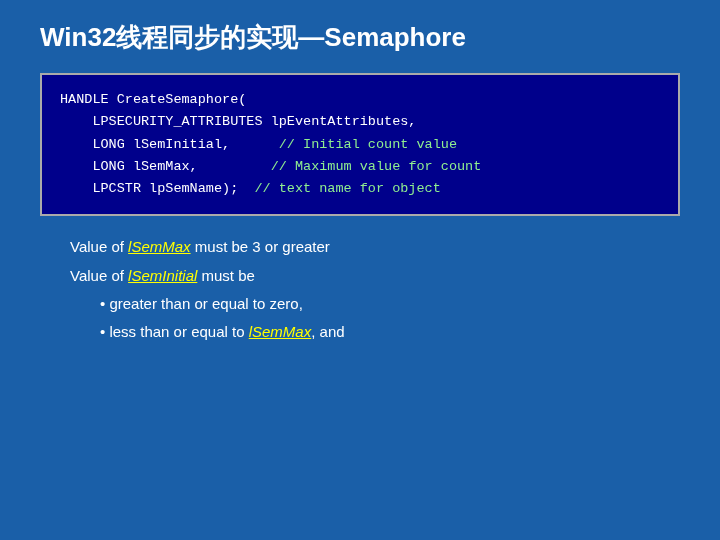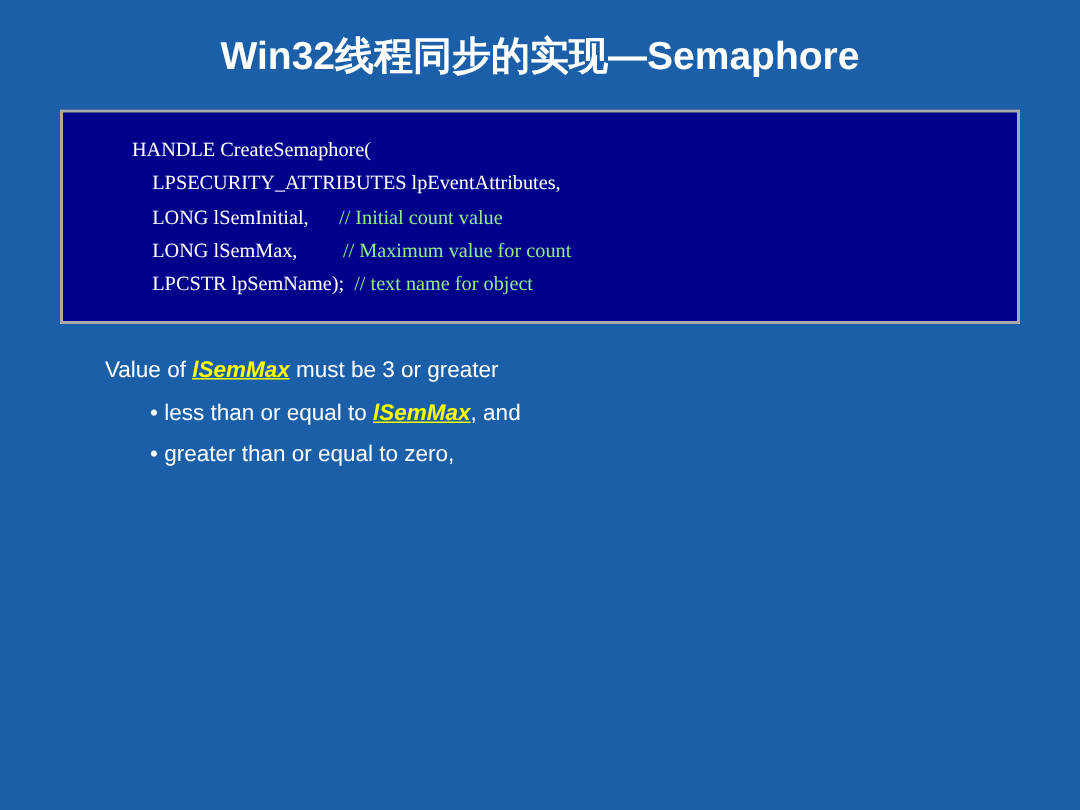--- a/index.html
+++ b/index.html
@@ -14,39 +14,38 @@
       flex-direction: column;
       align-items: center;
       padding: 20px 40px;
     }
 
     .title {
       color: white;
       font-size: 26px;
       font-weight: bold;
       margin-bottom: 18px;
-      text-align: center;
+      text-align: left;
       width: 100%;
     }
 
     .code-box {
       background: #00008b;
       border: 2px solid #aaaaaa;
       width: 100%;
       padding: 14px 18px;
       margin-bottom: 20px;
     }
 
     .code-box pre {
-      font-family: Liberation Serif, serif;
+      font-family: Liberation Mono, monospace;
       font-size: 13.5px;
       color: white;
       line-height: 1.65;
       white-space: pre;
-      margin-left: 28px;
     }
 
     .code-box .comment {
       color: #90ee90;
     }
 
     .content-area {
       width: 100%;
       padding-left: 30px;
     }
@@ -54,21 +53,21 @@
     .line {
       color: white;
       font-size: 15px;
       margin-bottom: 6px;
       line-height: 1.5;
     }
 
     .highlight {
       color: #ffff00;
       font-style: italic;
-      font-weight: bold;
+      font-weight: normal;
     }
 
     .bullet {
       color: white;
       font-size: 15px;
       margin-bottom: 5px;
       margin-left: 30px;
       line-height: 1.5;
     }
 
@@ -86,17 +85,20 @@
 <span>    LPSECURITY_ATTRIBUTES lpEventAttributes,</span>
 <span>    LONG lSemInitial,</span>      <span class="comment">// Initial count value</span>
 <span>    LONG lSemMax,</span>         <span class="comment">// Maximum value for count</span>
 <span>    LPCSTR lpSemName);</span>  <span class="comment">// text name for object</span></pre>
 </div>
 
 <div class="content-area">
   <div class="line">
     <span>Value of </span><span class="highlight underline">lSemMax</span><span> must be 3 or greater</span>
   </div>
+  <div class="line">
+    <span>Value of </span><span class="highlight underline">lSemInitial</span><span> must be</span>
+  </div>
+  <div class="bullet">• greater than or equal to zero,</div>
   <div class="bullet">
     <span>• less than or equal to </span><span class="highlight underline">lSemMax</span><span>, and</span>
   </div>
-  <div class="bullet">• greater than or equal to zero,</div>
 </div>
 
 </body></html>

